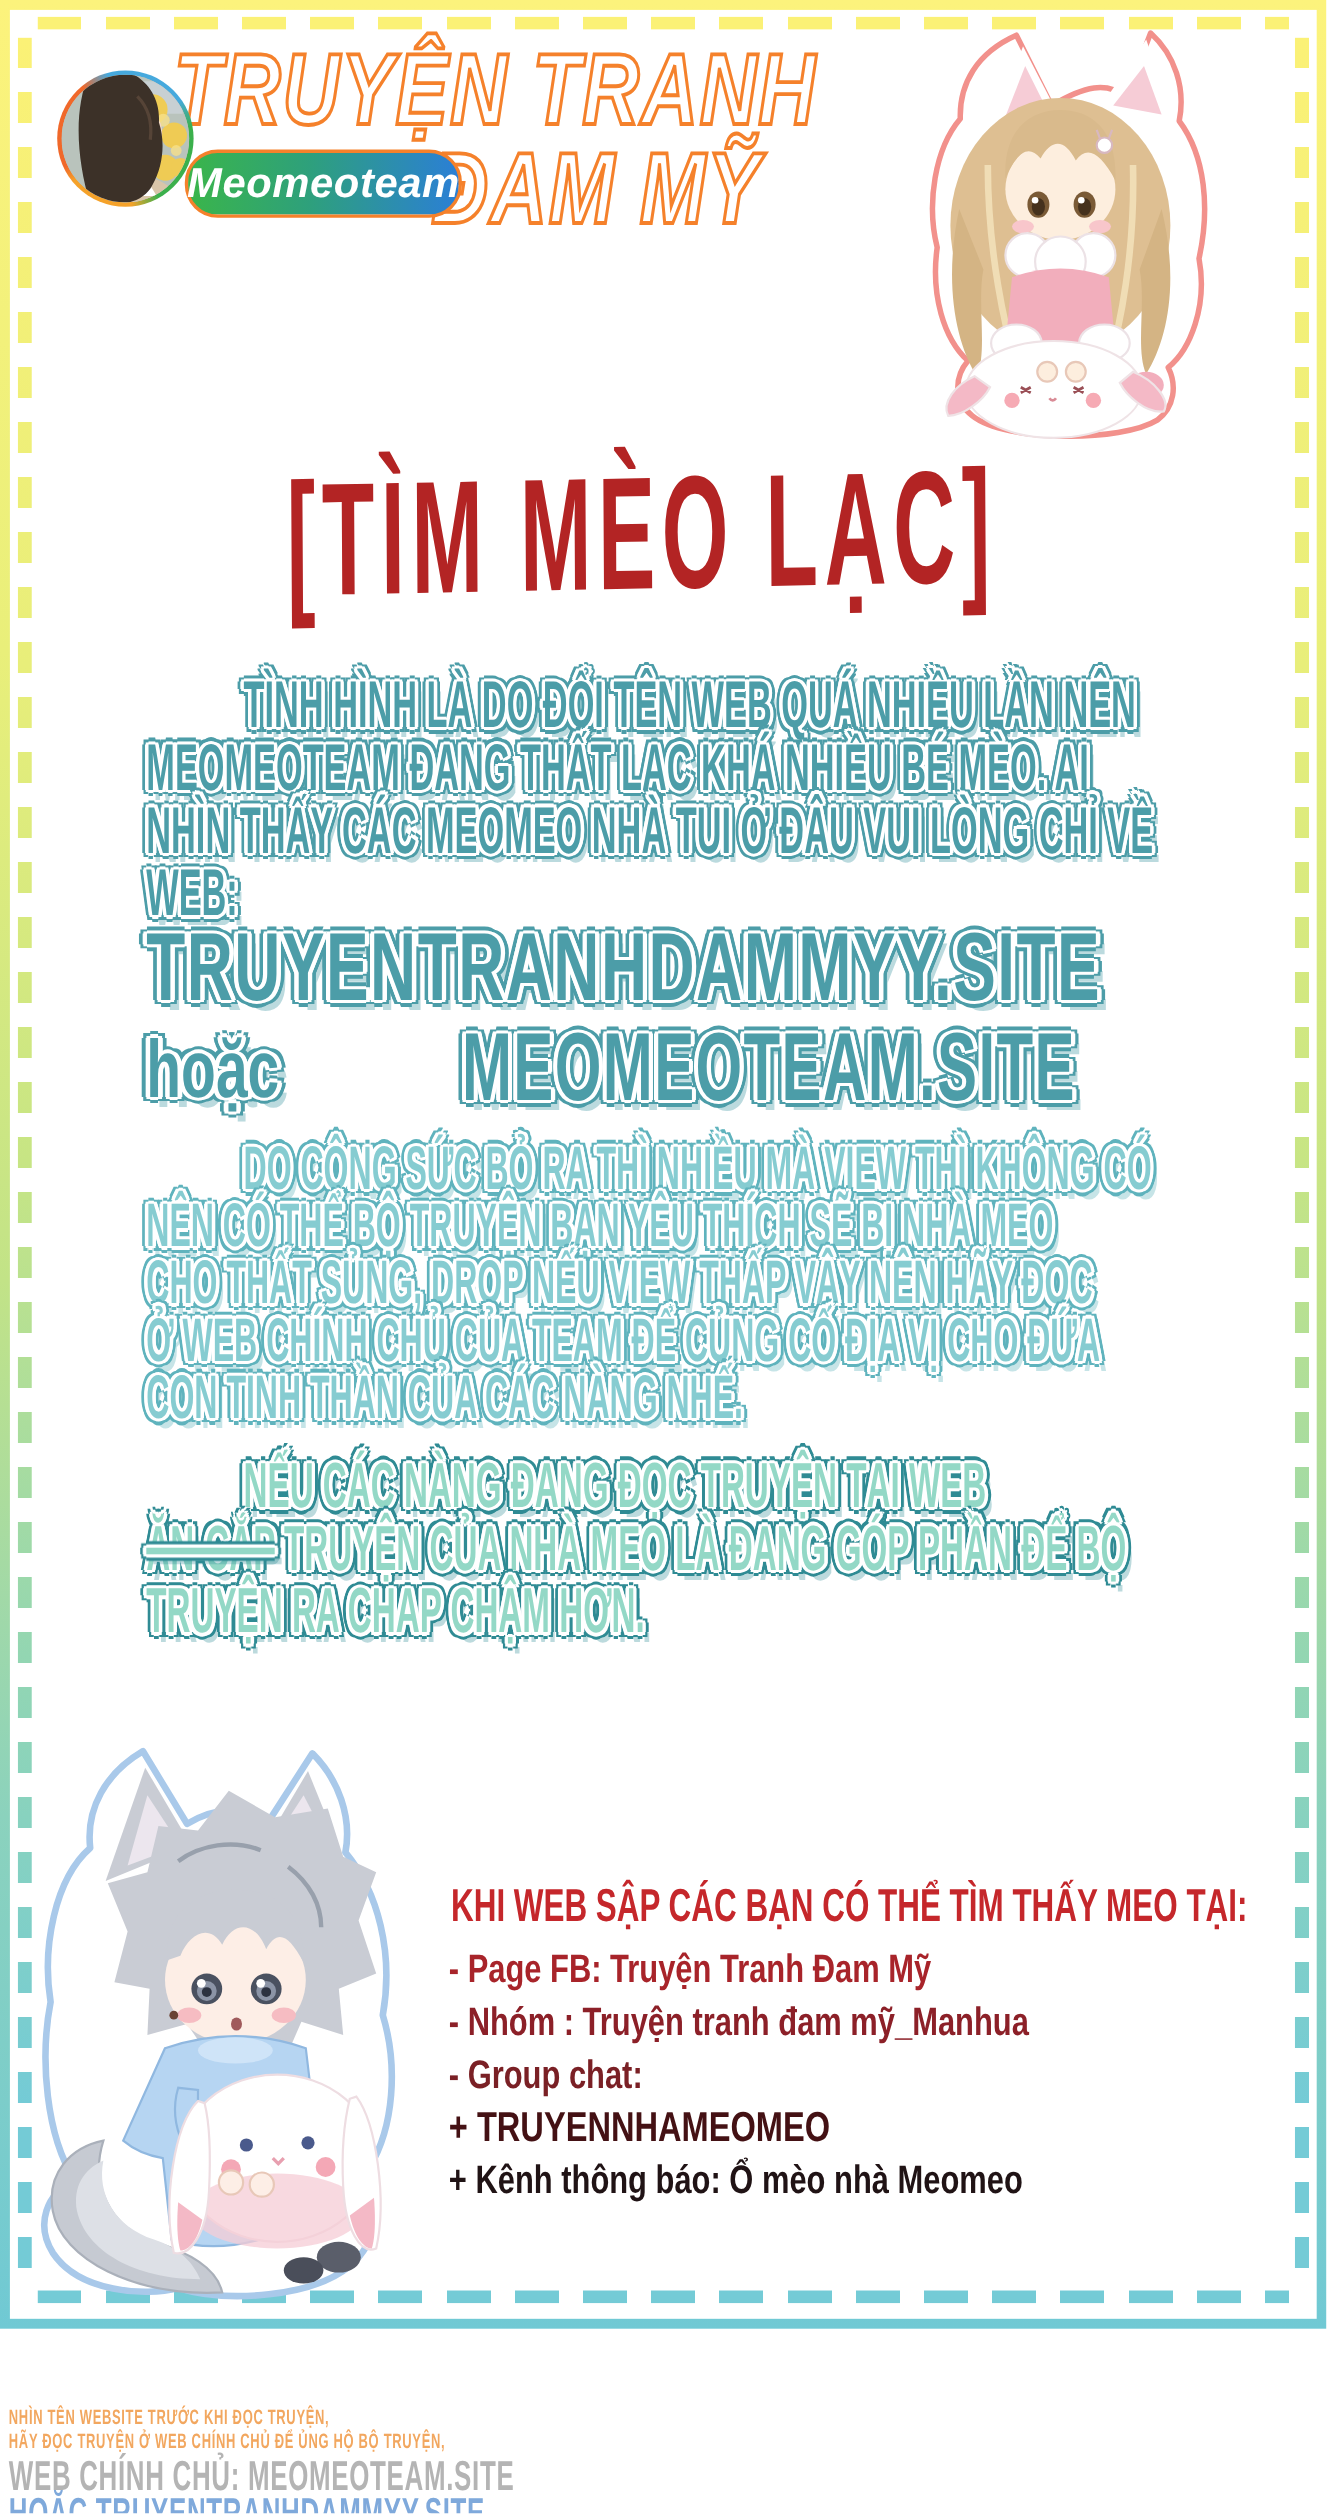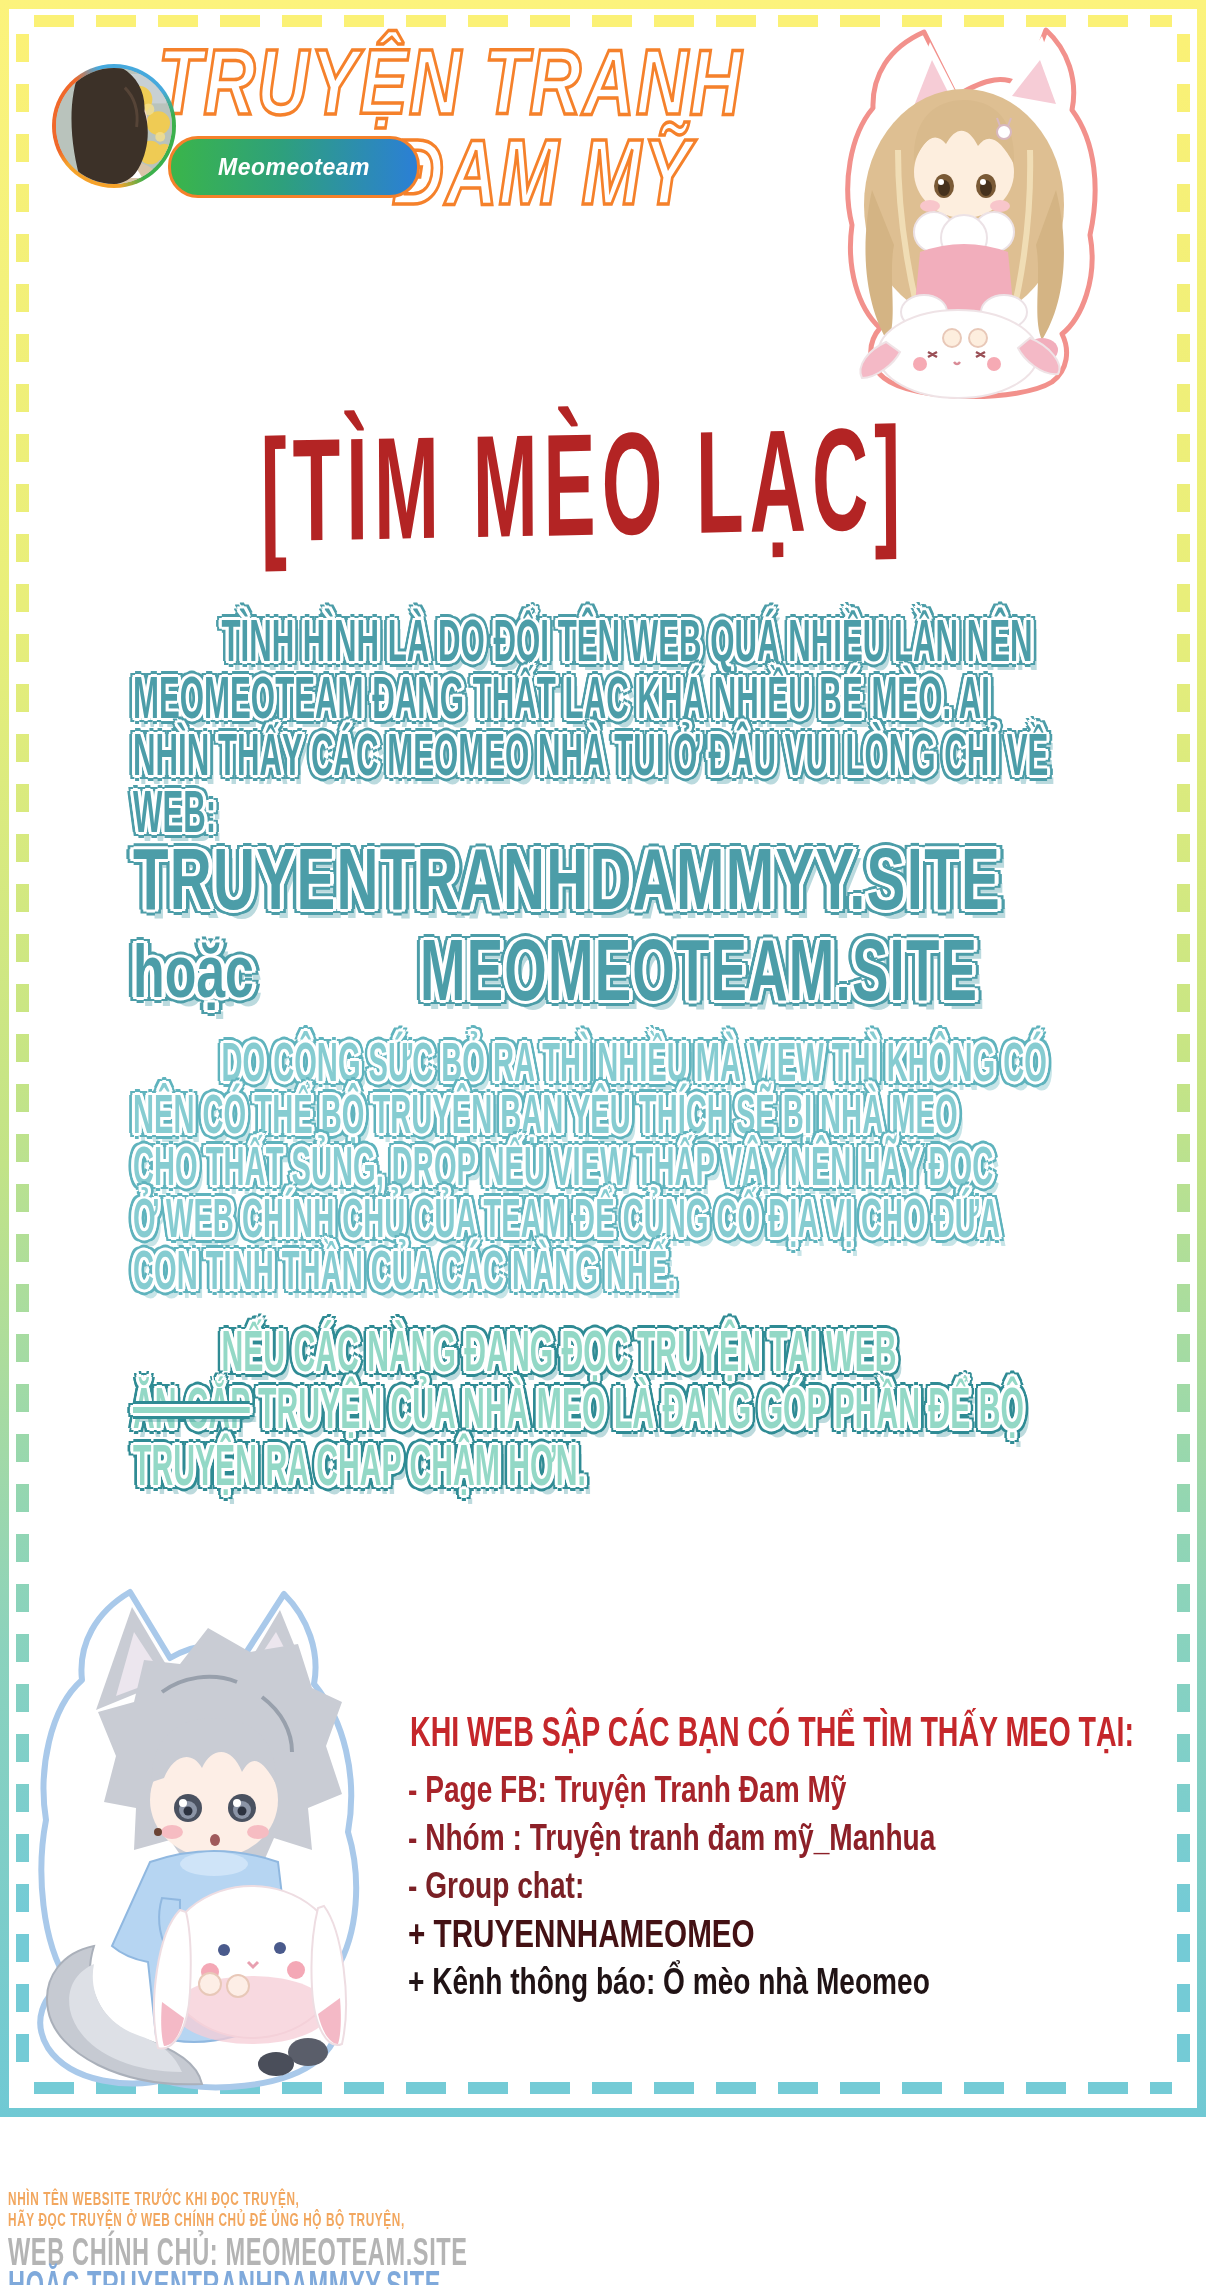--- a/index.html
+++ b/index.html
@@ -26,21 +26,21 @@
     background:linear-gradient(180deg,#fbf176 0%,#e8ee7a 28%,#c7e584 50%,#93d6b2 72%,#74cbd6 92%);}
 
   
   .avatar-ring{position:absolute;left:52px;top:64px;width:124px;height:124px;border-radius:50%;
     background:conic-gradient(from 0deg,#46a9dd 0deg 55deg,#3bb04c 80deg 150deg,#f5a22a 175deg 230deg,#f0682a 245deg 320deg,#46a9dd 345deg 360deg);
     z-index:6;}
   .avatar-photo{position:absolute;left:4px;top:4px;width:116px;height:116px;border-radius:50%;overflow:hidden;background:#b9c3bc;}
   .team-badge{position:absolute;left:168px;top:136px;width:246px;height:56px;border-radius:30px;
     border:3px solid #f5812b;background:linear-gradient(90deg,#3ab54a 0%,#2ea07c 45%,#2b7fd6 100%);
     z-index:5;display:flex;align-items:center;justify-content:center;}
-  .team-badge span{color:#fff;font-size:23px;font-weight:700;font-style:italic;letter-spacing:.5px;}
+  .team-badge span{color:#fff;font-size:38px;font-weight:700;font-style:italic;letter-spacing:.5px;}
   .hdr-title{position:absolute;color:#fff;-webkit-text-stroke:3.5px #f5812b;
     font-style:italic;font-weight:700;font-size:92px;line-height:100px;letter-spacing:2px;
     white-space:nowrap;transform:scaleX(.78);transform-origin:0 0;z-index:4;}
   .hdr-line1{left:158px;top:32px;}
   .hdr-line2{left:392px;top:122px;}
 
   .chibi{position:absolute;z-index:3;}
   .chibi-girl{left:828px;top:20px;width:272px;height:385px;}
   .chibi-boy{left:12px;top:1532px;width:380px;height:565px;}
 

